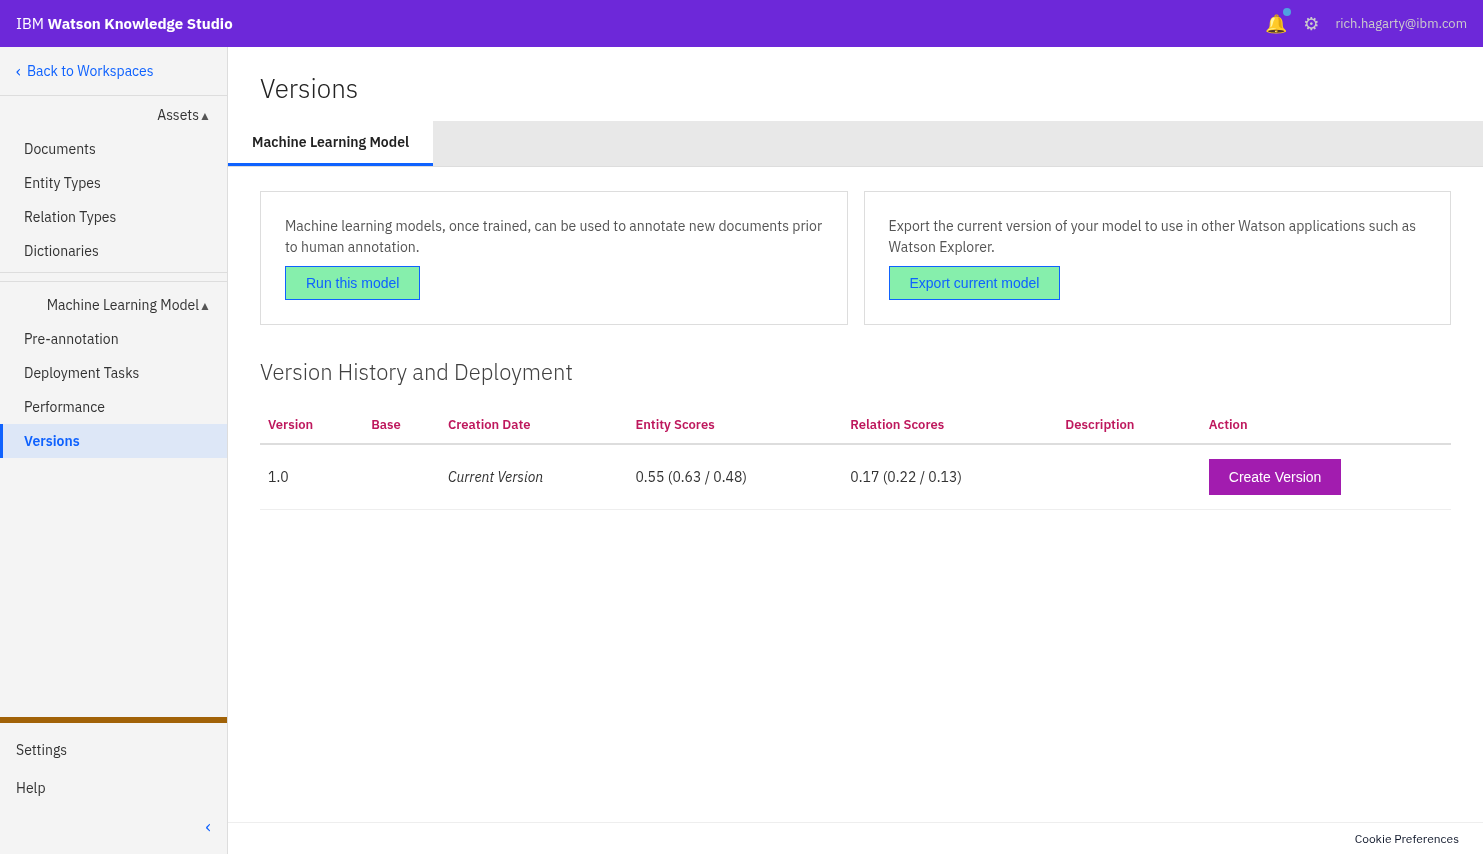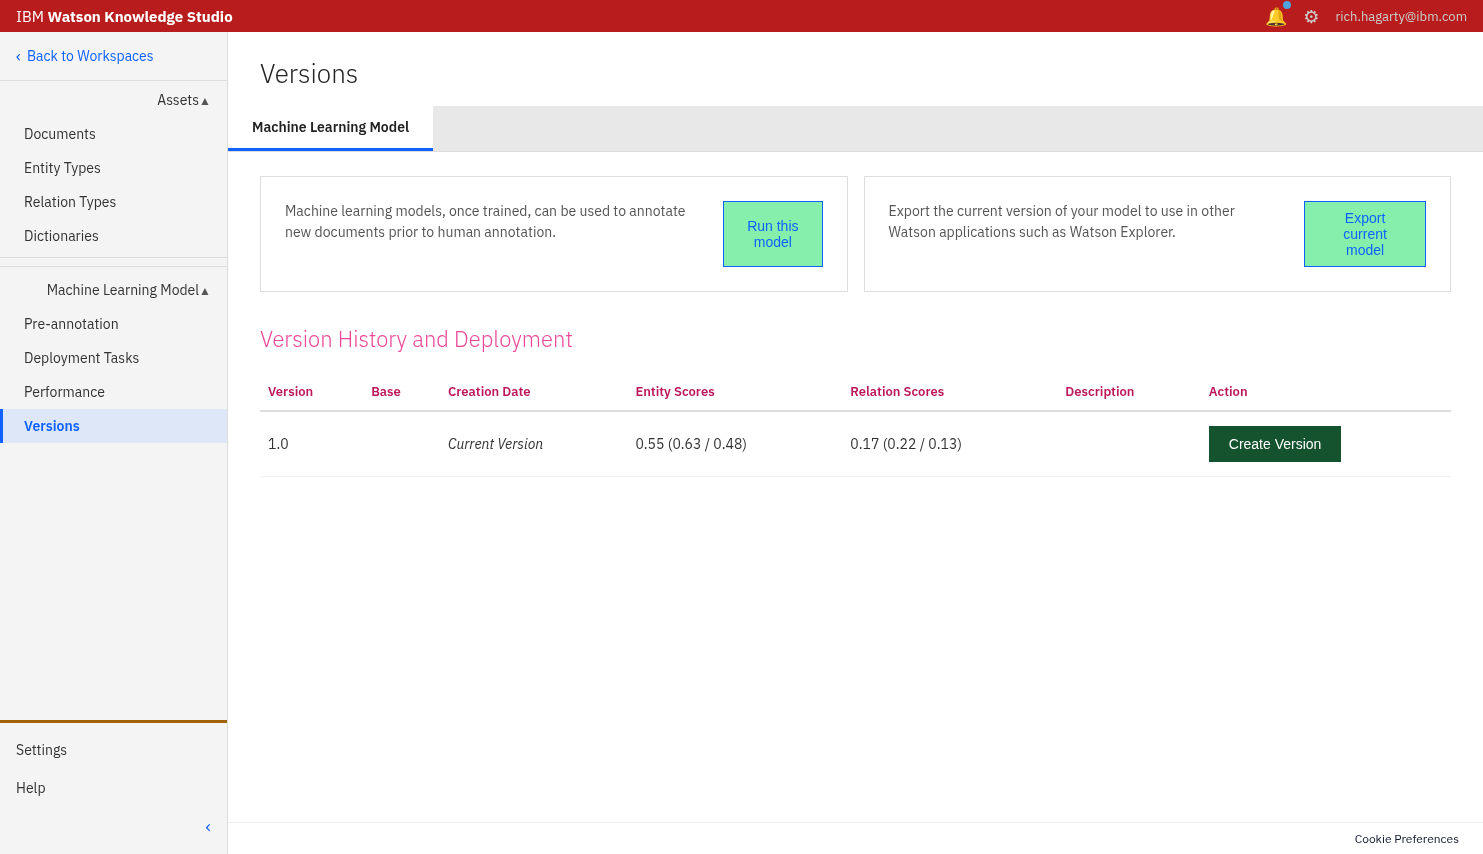--- a/index.html
+++ b/index.html
@@ -1,22 +1,22 @@
 <!DOCTYPE html>
 <html><head>
   <meta charset="utf-8">
   <style>
     * { box-sizing: border-box; margin: 0; padding: 0; }
     body { font-family: 'IBM Plex Sans', Arial, sans-serif; font-size: 14px; color: #333; background: #fff; height: 854px; overflow: hidden; display: flex; flex-direction: column; }
 
     
     .topnav {
-      background: #b91c1c;
+      background: #6d28d9;
       color: #fff;
-      height: 32px;
+      height: 47px;
       display: flex;
       align-items: center;
       padding: 0 16px;
       flex-shrink: 0;
       gap: 16px;
     }
     .topnav-logo {
       font-size: 15px;
       color: #fff;
       flex: 1;
@@ -82,21 +82,21 @@
     .sidebar-item.active {
       background: #dde7f7;
       color: #0f62fe;
       font-weight: 600;
       border-left: 3px solid #0f62fe;
       padding-left: 21px;
     }
     .sidebar-divider { height: 1px; background: #ddd; margin: 4px 0; }
     .sidebar-bottom {
       margin-top: auto;
-      border-top: 3px solid #a16207;
+      border-top: 6px solid #a16207;
       padding: 8px 0;
     }
     .sidebar-bottom-item {
       padding: 10px 16px;
       font-size: 14px;
       color: #333;
       cursor: pointer;
     }
     .sidebar-collapse {
       display: flex;
@@ -156,64 +156,64 @@
     .cards-row {
       display: flex;
       gap: 16px;
       margin-bottom: 32px;
     }
     .card {
       flex: 1;
       border: 1px solid #ddd;
       padding: 24px;
       display: flex;
-      flex-direction: row;
-      gap: 24px;
+      flex-direction: column;
+      gap: 8px;
     }
     .card-text {
       font-size: 14px;
       color: #555;
       line-height: 1.5;
     }
     .card-btn {
       border: 1px solid #0f62fe;
       background: #86efac;
       color: #0f62fe;
       padding: 8px 20px;
       font-size: 14px;
       cursor: pointer;
       width: fit-content;
     }
 
     
     .section-title {
       font-size: 22px;
       font-weight: 300;
-      color: #ec4899;
+      color: #404040;
       margin-bottom: 20px;
     }
     .version-table { width: 100%; border-collapse: collapse; }
     .version-table th {
       text-align: left;
       font-size: 13px;
       font-weight: 600;
       color: #be185d;
       padding: 10px 8px;
       border-bottom: 2px solid #ddd;
     }
     .version-table td {
       font-size: 14px;
       color: #333;
       padding: 14px 8px;
       border-bottom: 1px solid #eee;
       vertical-align: middle;
     }
     .td-current-version { font-style: italic; color: #555; }
     .create-version-btn {
-      background: #14532d;
+      background: #a21caf;
       color: #fff;
       border: none;
       padding: 10px 20px;
       font-size: 14px;
       cursor: pointer;
     }
 
     
     .footer {
       margin-top: auto;

